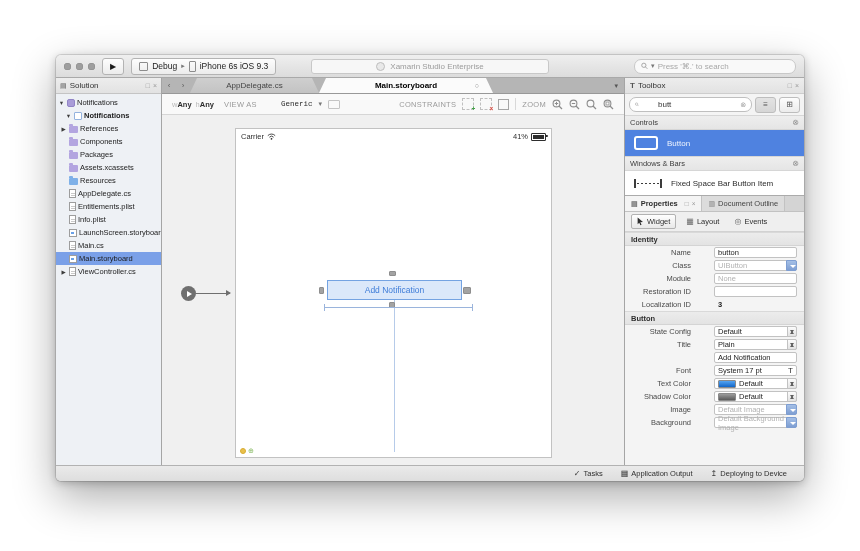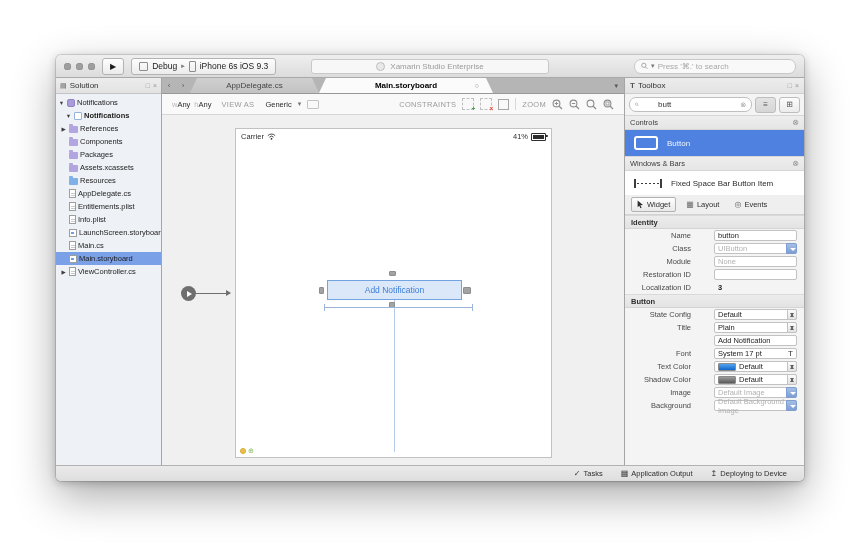--- a/index.html
+++ b/index.html
@@ -61,23 +61,23 @@
   .tab{display:flex;align-items:center;justify-content:center;font-size:8px;padding:0 12px;position:relative;}
   .tab.inactive{background:linear-gradient(#cfcfcf,#c3c3c3);color:#454545;min-width:105px;
     clip-path:polygon(7px 0,calc(100% - 7px) 0,100% 100%,0 100%);}
   .tab.active{background:#fbfbfb;color:#000;font-weight:bold;min-width:150px;
     clip-path:polygon(7px 0,calc(100% - 7px) 0,100% 100%,0 100%);}
   .dirty{position:absolute;right:14px;font-weight:normal;color:#8a8a8a;font-size:7px;}
   .tabmenu{margin-left:auto;align-self:center;color:#555;font-size:7px;padding-right:6px;}
 
   .canvasbar{height:20px;flex:0 0 20px;background:#f9f9f9;border-bottom:1px solid #d6d6d6;display:flex;align-items:center;
     padding:0 10px;gap:6px;font-size:7.5px;color:#9a9a9a;}
-  .szc{color:#b9b9b9;} .szv{color:#2c2c2c;font-weight:normal;margin-right:4px;}
+  .szc{color:#b9b9b9;} .szv{color:#2c2c2c;font-weight:bold;margin-right:4px;}
   .cap{letter-spacing:.3px;}
-  .gen{color:#2c2c2c;margin-left:5px;}
+  .gen{color:#2c2c2c;margin-left:18px;font-family:Liberation Mono, monospace;}
   .rect-ic{width:10px;height:7px;border:1px solid #c4c4c4;border-radius:1px;display:inline-block;}
   .cbar-right{margin-left:auto;display:flex;align-items:center;gap:6px;}
   .cons-ic{width:10px;height:10px;border:1px dashed #c0c0c0;position:relative;display:inline-block;}
   .cons-ic .mark{position:absolute;right:-2px;bottom:-3px;font-size:6.5px;font-weight:bold;}
   .mark.green{color:#43a047;} .mark.red{color:#e05045;}
   .cons-ic.solid{border:1px solid #a6a6a6;width:9px;height:9px;}
   .vdiv{width:1px;height:12px;background:#d8d8d8;}
   .zoombtn{display:flex;align-items:center;justify-content:center;}
 
   .canvas{flex:1;position:relative;background:#f0f0f0;overflow:hidden;}
@@ -434,20 +434,34 @@
         <div class="tbx-section">
           <span>Windows &amp; Bars</span>
           <span class="collapse">⊗</span>
         </div>
         <div class="tbx-item fixed">
           <span class="fixed-ic"></span>
           <span>Fixed Space Bar Button Item</span>
         </div>
       </div>
 
+      <div class="props-tabs">
+        <div class="ptab active">
+          <span class="ic">▤</span>
+          <span>Properties</span>
+          <span class="wctrl">
+            <span>□</span>
+            <span>×</span>
+          </span>
+        </div>
+        <div class="ptab inactive">
+          <span class="ic">▥</span>
+          <span>Document Outline</span>
+        </div>
+      </div>
 
       <div class="props-modes">
         <span class="mode sel">
           <svg width="7" height="9" viewBox="0 0 8 11">
             <path d="M0.5 0.5 L7 6 L3.8 6.3 L5.3 9.6 L3.9 10.2 L2.5 6.9 L0.5 8.8 Z" fill="#2e2e2e"></path>
           </svg>
           <span>Widget</span>
         </span>
         <span class="mode">
           <span class="mic">▦</span>

